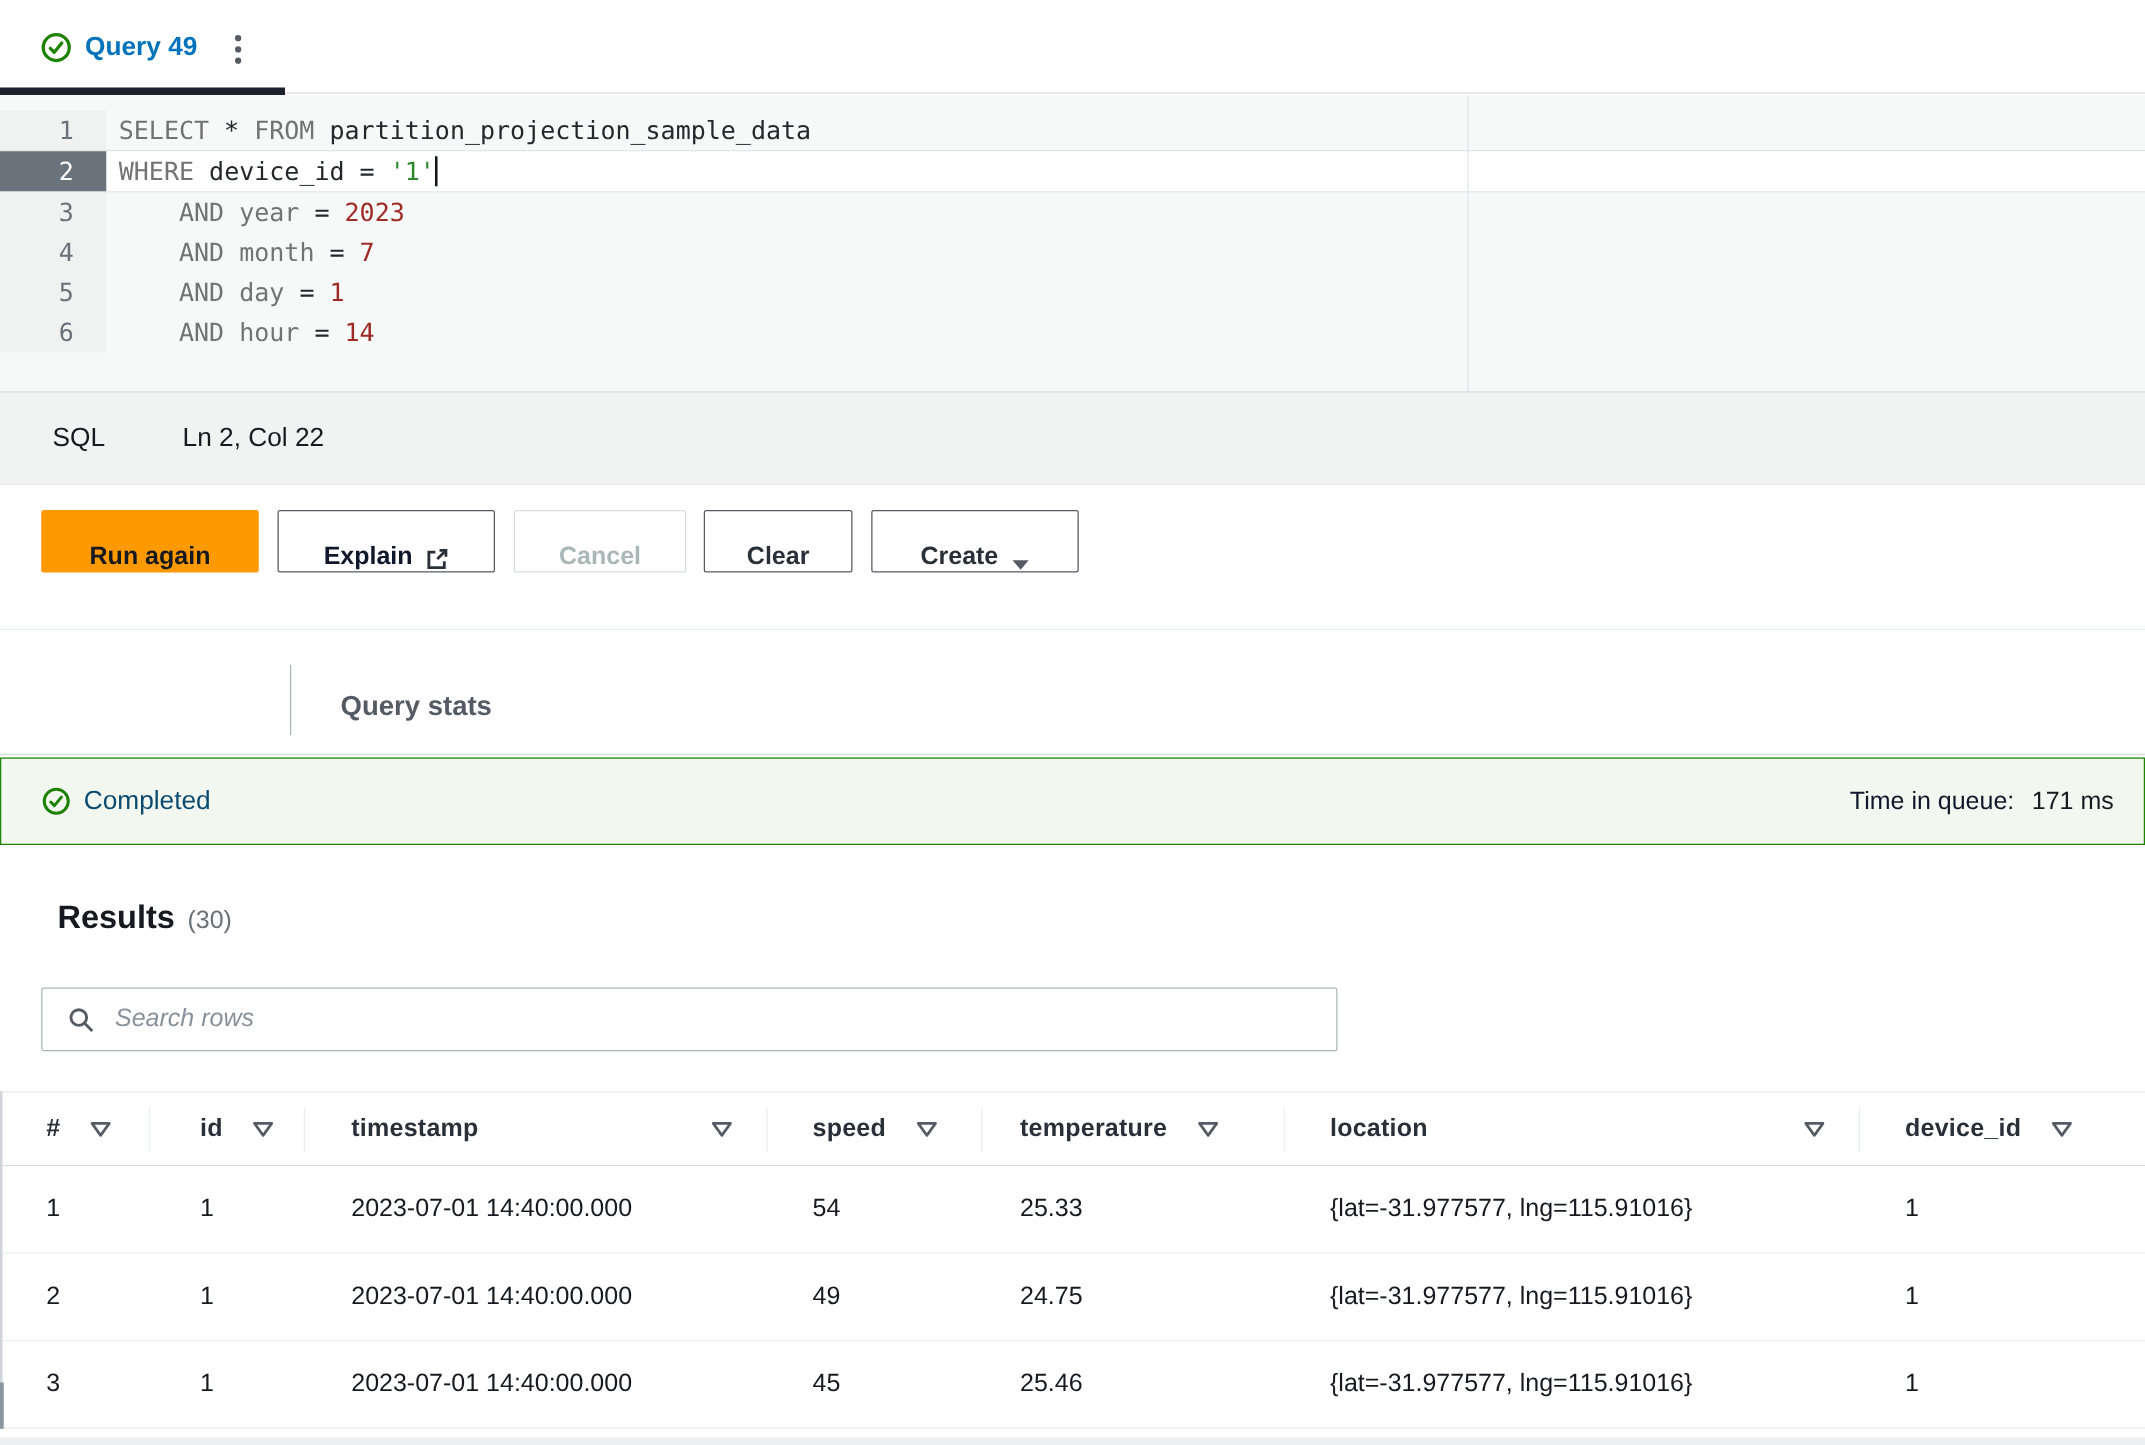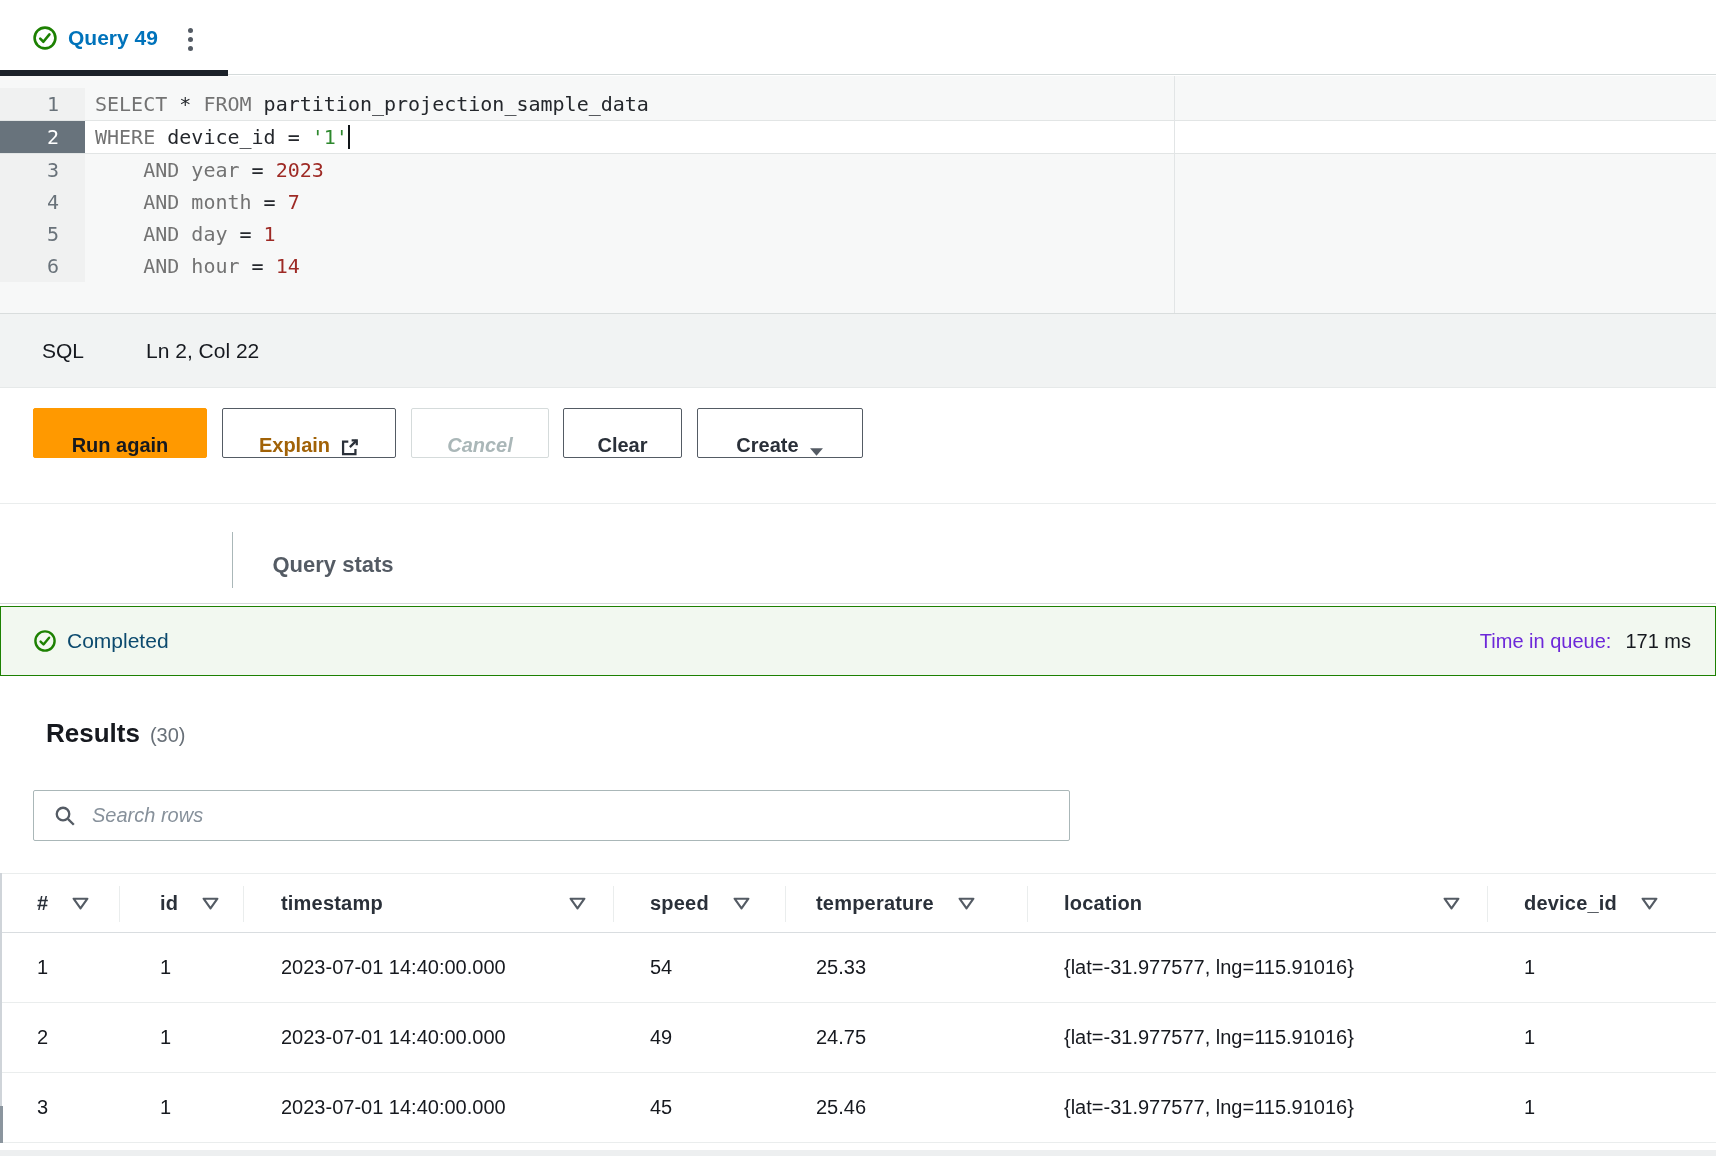--- a/index.html
+++ b/index.html
@@ -33,40 +33,40 @@
 
   
   #statusbar { left:0; top:313px; width:1716px; height:75px; background:#f1f3f3; border-top:1px solid #d9dddd; border-bottom:1px solid #e6e9e9; display:flex; align-items:center; font-size:21px; }
   #statusbar .lang { margin-left:42px; }
   #statusbar .pos { margin-left:62px; }
 
   
   #actions { left:0; top:388px; width:1716px; height:115px; background:#fff; }
   .btn { position:absolute; top:20px; height:50px; border-radius:2px; font-size:20px; font-weight:bold; display:flex; align-items:flex-end; justify-content:center; gap:10px; cursor:pointer; background:#fff; font-family:"Liberation Sans", sans-serif; }
   #btn-run { left:33px; width:174px; background:#ff9900; border:1px solid #ff9900; color:#16191f; }
-  #btn-explain { left:222px; width:174px; border:1px solid #545b64; color:#a16207; }
-  #btn-cancel { left:411px; width:138px; border:1px solid #d5dbdb; color:#aab7b8; cursor:default;font-style:italic; }
+  #btn-explain { left:222px; width:174px; border:1px solid #545b64; color:#0f172a; }
+  #btn-cancel { left:411px; width:138px; border:1px solid #d5dbdb; color:#aab7b8; cursor:default; }
   #btn-clear { left:563px; width:119px; border:1px solid #545b64; color:#2a3039; }
   #btn-create { left:697px; width:166px; border:1px solid #545b64; color:#2a3039; }
 
   
   #result-tabs { left:0; top:503px; width:1716px; height:103px; border-top:1px solid #eaeded; background:#fff; }
   #result-tabs .bottom-line { position:absolute; left:0; bottom:2px; width:100%; height:1px; background:#d5dbdb; }
   .rtab { position:absolute; top:24px; height:74px; display:flex; align-items:center; font-size:22px; font-weight:bold; cursor:pointer; }
   #rtab-0 { left:0; width:228px; justify-content:center; color:#0073bb; }
   #rtab-0 .tab-underline { position:absolute; left:2px; bottom:0; width:226px; height:6px; background:#1b2129; }
   #rtab-1 { left:233px; width:200px; justify-content:center; color:#545b64; }
   #rtab-divider { position:absolute; left:232px; top:28px; width:1px; height:56px; background:#aab7b8; }
 
   
   #banner { left:0; top:606px; width:1716px; height:70px; background:#f2f8f0; border:1px solid #1d8102; display:flex; align-items:center; }
   #banner-state { color:#0c4a6e; font-size:21px; margin-left:10px; }
   #banner-left { display:flex; align-items:center; margin-left:32px; }
   #banner-right { margin-left:auto; margin-right:24px; display:flex; align-items:baseline; gap:14px; }
-  #queue-label { color:#6d28d9; font-size:20px; }
+  #queue-label { color:#0f172a; font-size:20px; }
   #queue-value { color:#16191f; font-size:20px; }
 
   
   #results-head { left:46px; top:718px; display:flex; align-items:baseline; gap:10px; }
   #results-title { font-size:26px; font-weight:bold; }
   #results-count { font-size:20px; color:#687078; }
 
   #search-box { left:33px; top:790px; width:1037px; height:51px; border:1px solid #aab7b8; border-radius:2px; background:#fff; display:flex; align-items:center; }
   #search-input { border:none; outline:none; flex:1; height:100%; font-size:20px; font-style:italic; color:#16191f; background:transparent; font-family:"Liberation Sans", sans-serif; }
   #search-input::placeholder { color:#87919b; font-style:italic; }

